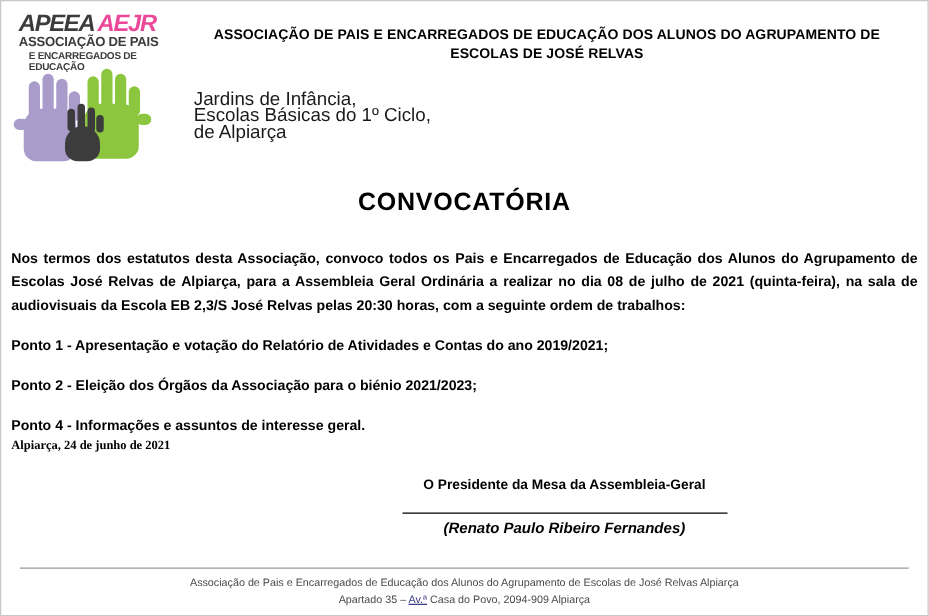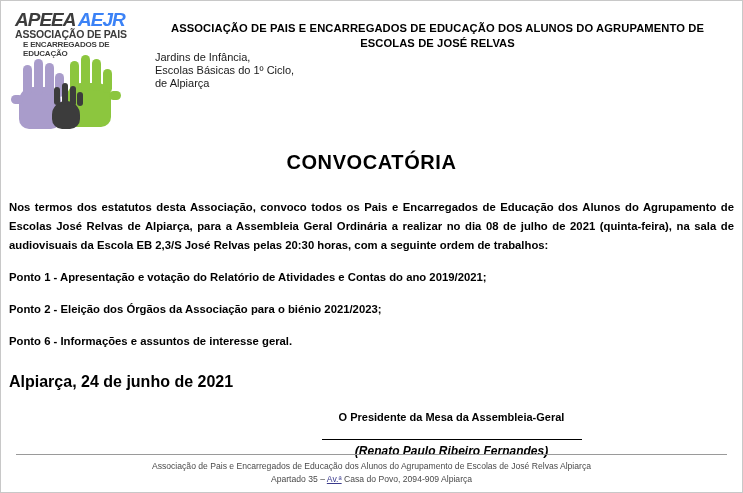--- a/index.html
+++ b/index.html
@@ -47,21 +47,21 @@
     color: #3c3c3c;
     letter-spacing: -1px;
   }
   .logo-aejr {
     position: absolute;
     left: 69px;
     top: 2px;
     font-size: 19px;
     font-weight: bold;
     font-style: italic;
-    color: #3b82f6;
+    color: #ec4899;
     letter-spacing: -1px;
   }
   .logo-sub1 {
     position: absolute;
     left: 6px;
     top: 21px;
     font-size: 10.5px;
     font-weight: bold;
     color: #3c3c3c;
     letter-spacing: -0.2px;
@@ -104,22 +104,23 @@
   }
   .org-title {
     text-align: center;
     font-size: 11.2px;
     font-weight: bold;
     line-height: 15px;
     letter-spacing: 0.1px;
     padding: 0 6px;
   }
   .schools {
+    margin-top: 22px;
     margin-left: 14px;
-    font-size: 11px;
+    font-size: 15px;
     line-height: 13.2px;
     color: #1a1a1a;
   }
   
   .doc-title {
     text-align: center;
     font-size: 20px;
     font-weight: bold;
     letter-spacing: 0.6px;
     margin-top: 16px;
@@ -134,23 +135,23 @@
     line-height: 19px;
     text-align: justify;
   }
   .item {
     font-size: 11.3px;
     font-weight: bold;
     line-height: 19px;
     margin-top: 13px;
   }
   .place-date {
-    font-size: 16px;
-    font-weight: bold;
-    margin-top: 22px;
+    font-size: 10px;
+    font-weight: bold;
+    font-family: Liberation Serif, serif;
   }
   .sign-block {
     margin-top: 20px;
     text-align: center;
     padding-left: 160px;
   }
   .sign-title {
     font-size: 11px;
     font-weight: bold;
   }
@@ -247,21 +248,21 @@
     </div>
   </div>
 
   <div class="doc-title">CONVOCATÓRIA</div>
 
   <div class="content">
     <div class="para">Nos termos dos estatutos desta Associação, convoco todos os Pais e Encarregados de Educação dos Alunos do Agrupamento de Escolas José Relvas de Alpiarça, para a Assembleia Geral Ordinária a realizar no dia 08 de julho de 2021 (quinta-feira), na sala de audiovisuais da Escola EB 2,3/S José Relvas pelas 20:30 horas, com a seguinte ordem de trabalhos:</div>
 
     <div class="item">Ponto 1 - Apresentação e votação do Relatório de Atividades e Contas do ano 2019/2021;</div>
     <div class="item">Ponto 2 - Eleição dos Órgãos da Associação para o biénio 2021/2023;</div>
-    <div class="item">Ponto 6 - Informações e assuntos de interesse geral.</div>
+    <div class="item">Ponto 4 - Informações e assuntos de interesse geral.</div>
 
     <div class="place-date">Alpiarça, 24 de junho de 2021</div>
 
     <div class="sign-block">
       <div class="sign-title">O Presidente da Mesa da Assembleia-Geral</div>
       <div class="sign-line"></div>
       <div class="sign-name">(Renato Paulo Ribeiro Fernandes)</div>
     </div>
   </div>
 

